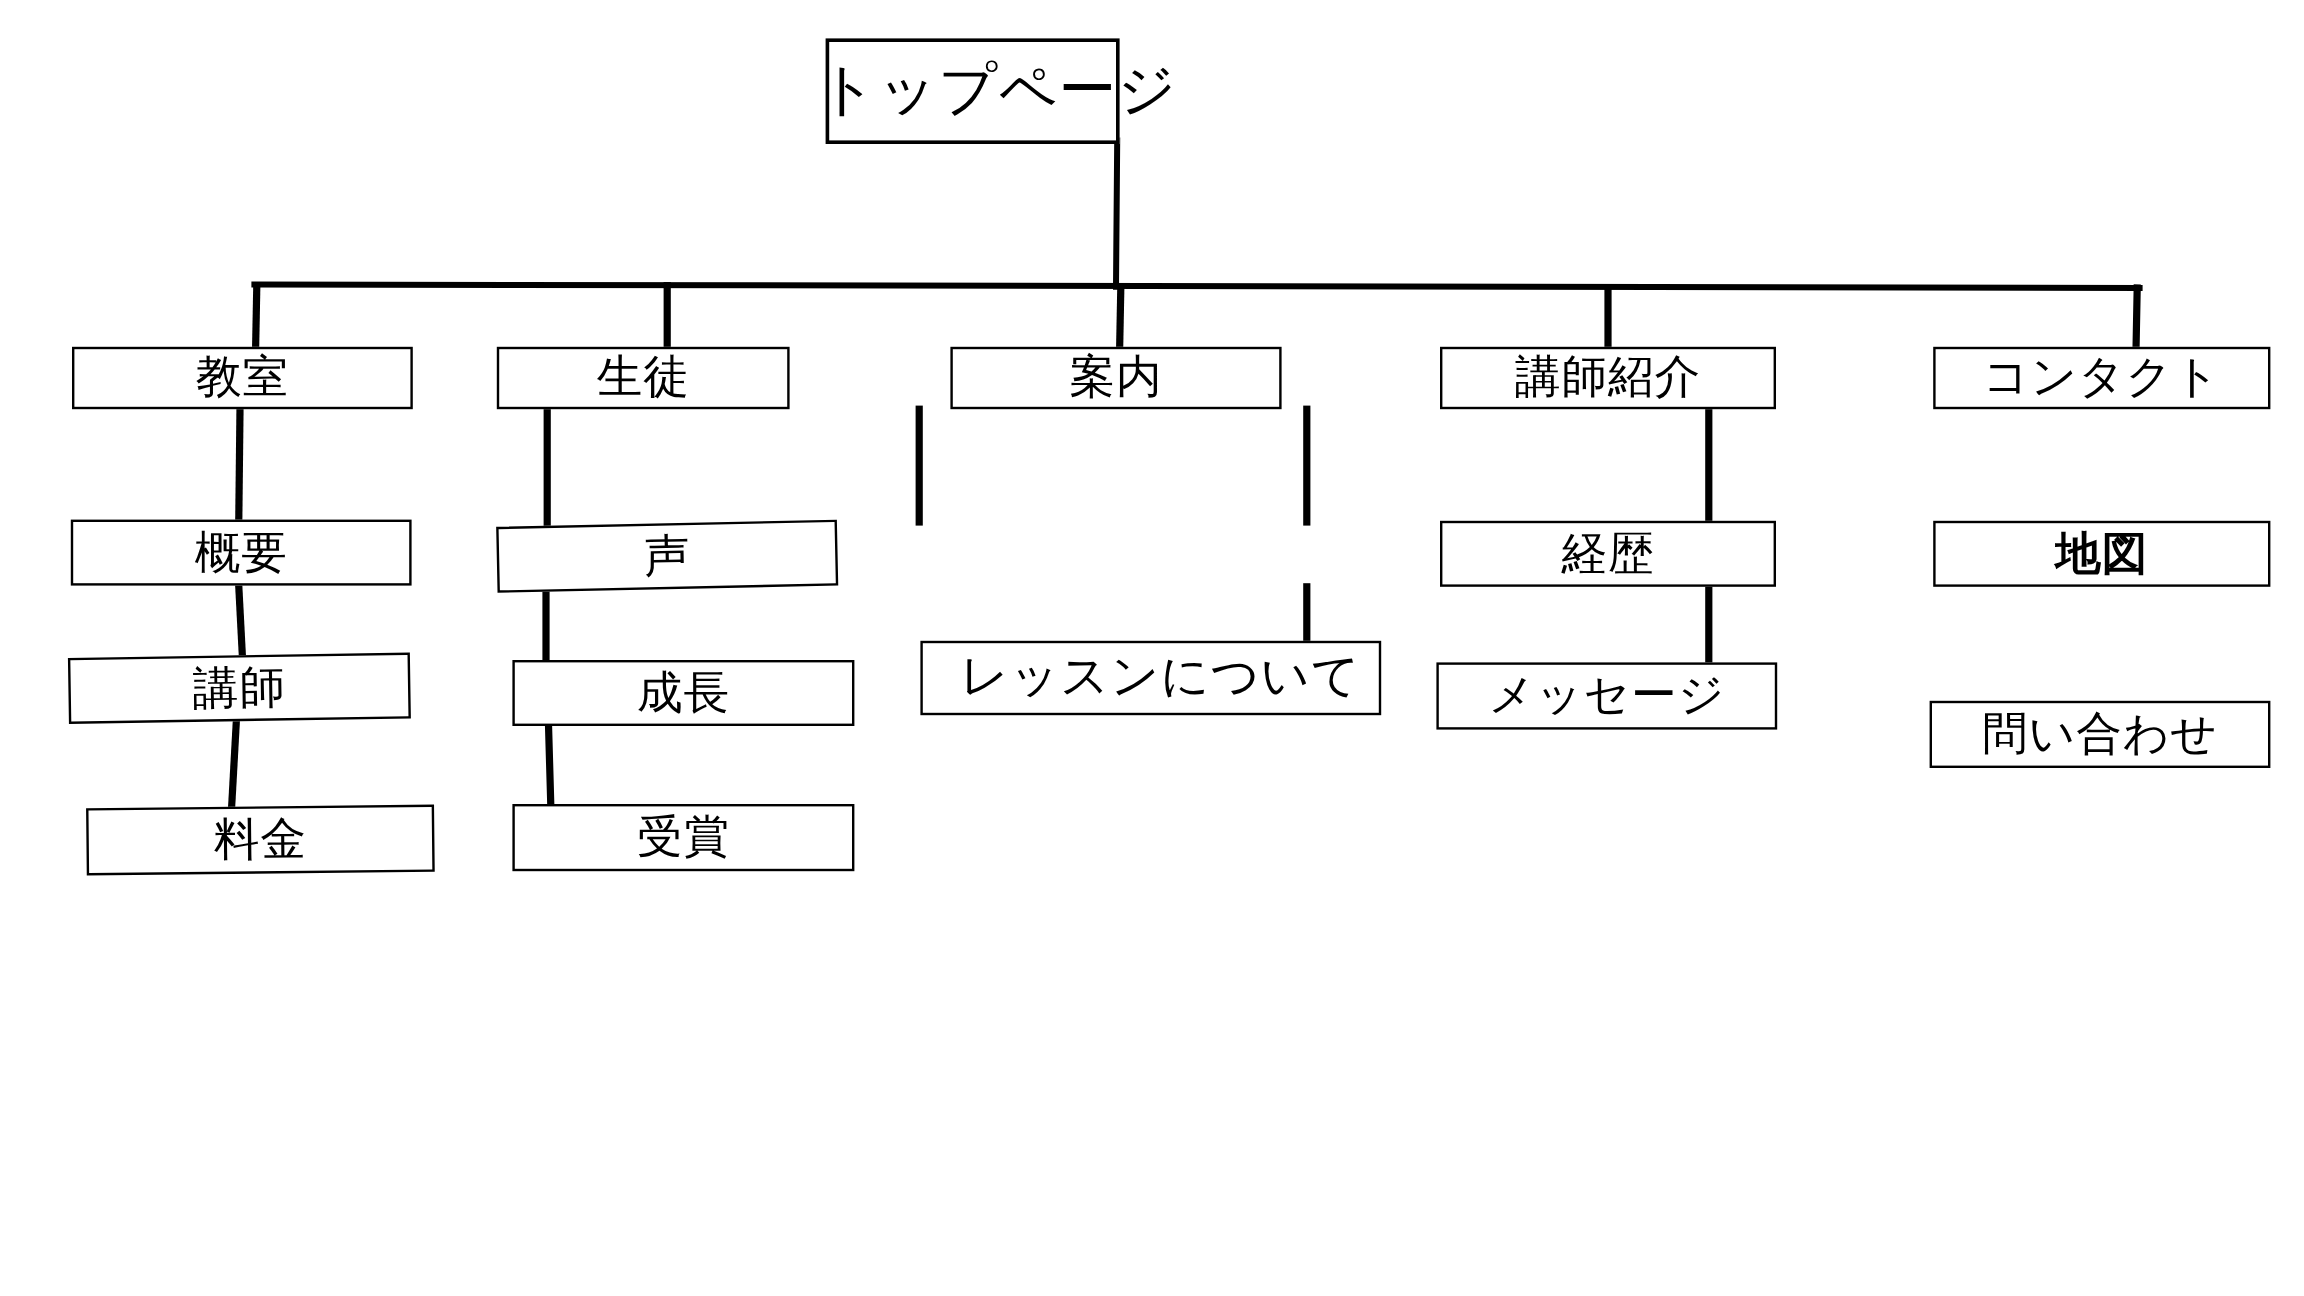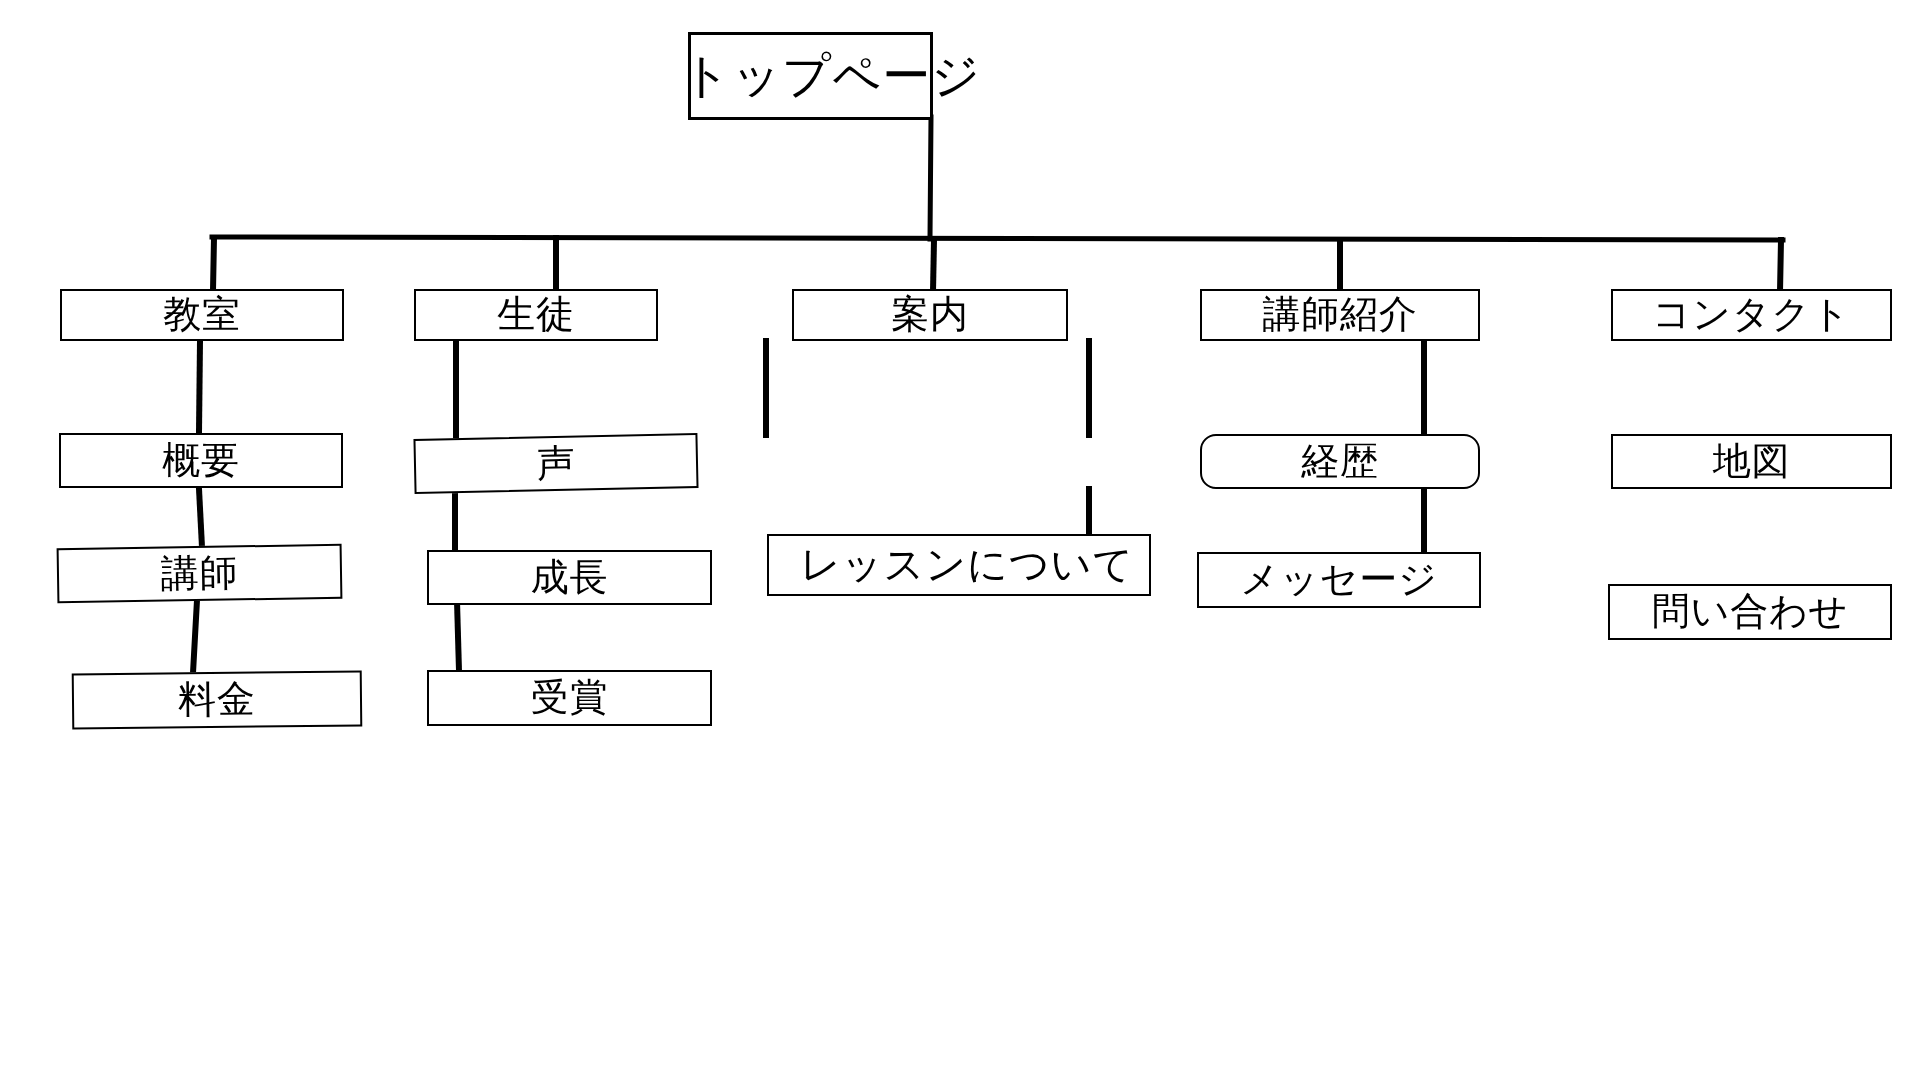--- a/index.html
+++ b/index.html
@@ -128,30 +128,30 @@
   <div class="node node-l1" style="left:792px; top:289px; width:276px; height:52px;">
     <span class="label">案内</span>
   </div>
   <div class="node node-wide" style="left:767px; top:534px; width:384px; height:62px;padding-left:16px;">
     <span class="label">レッスンについて</span>
   </div>
 
   <div class="node node-l1" style="left:1200px; top:289px; width:280px; height:52px;">
     <span class="label">講師紹介</span>
   </div>
-  <div class="node node-l2" style="left:1200px; top:434px; width:280px; height:55px;border-radius:16px;">
+  <div class="node node-l2" style="left:1200px; top:434px; width:280px; height:55px;">
     <span class="label">経歴</span>
   </div>
   <div class="node node-l2" style="left:1197px; top:552px; width:284px; height:56px;">
     <span class="label">メッセージ</span>
   </div>
 
   <div class="node node-l1" style="left:1611px; top:289px; width:281px; height:52px;">
     <span class="label">コンタクト</span>
   </div>
-  <div class="node node-l2" style="left:1611px; top:434px; width:281px; height:55px;">
+  <div class="node node-l2" style="left:1611px; top:434px; width:281px; height:55px;font-weight:bold;">
     <span class="label">地図</span>
   </div>
   <div class="node node-l2" style="left:1608px; top:552px; width:284px; height:56px;margin-top:32px;">
     <span class="label">問い合わせ</span>
   </div>
 
 </div>
 
 </body></html>

